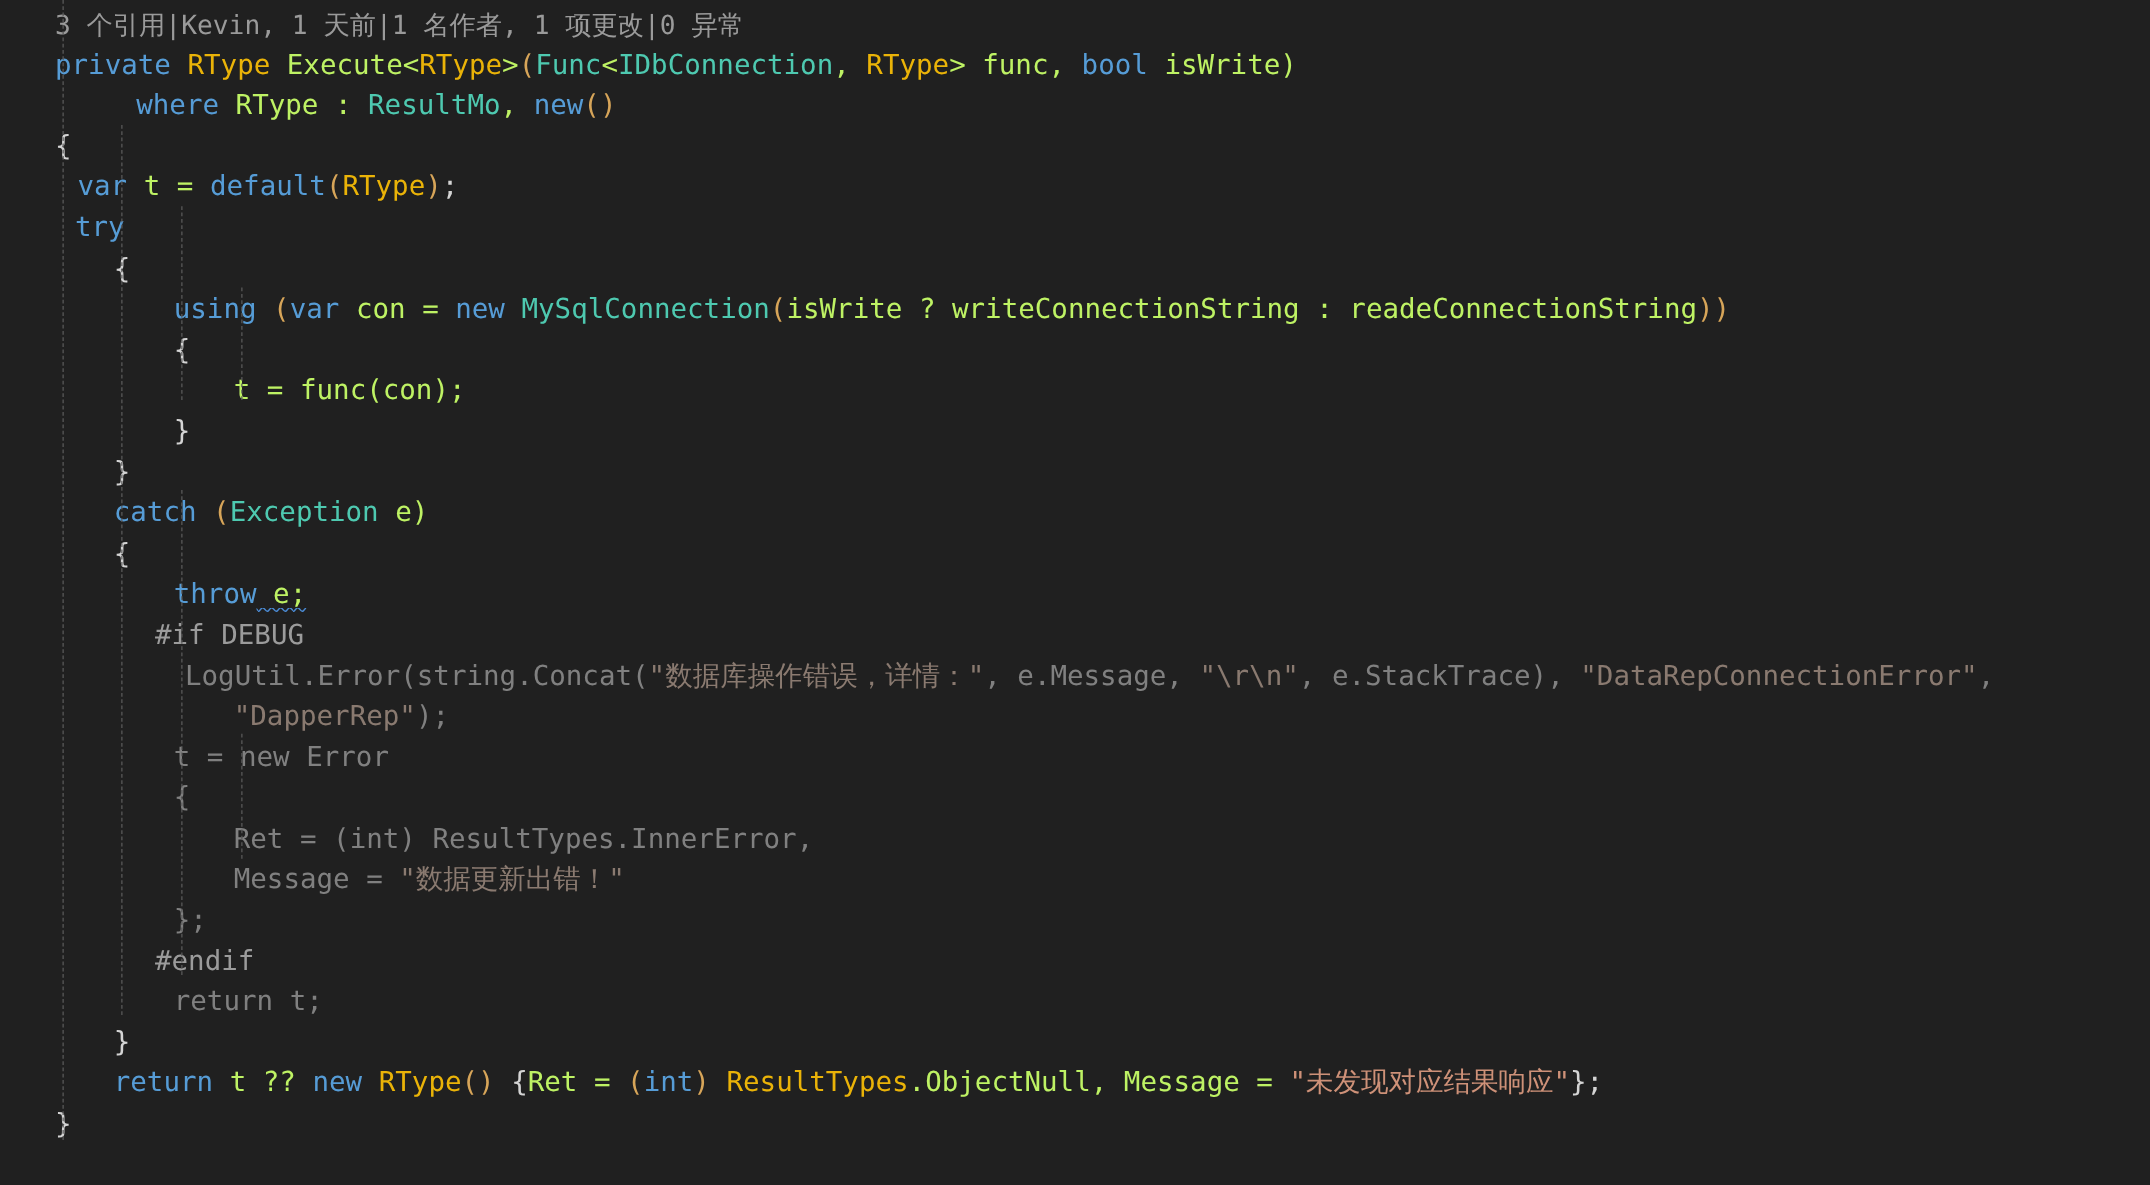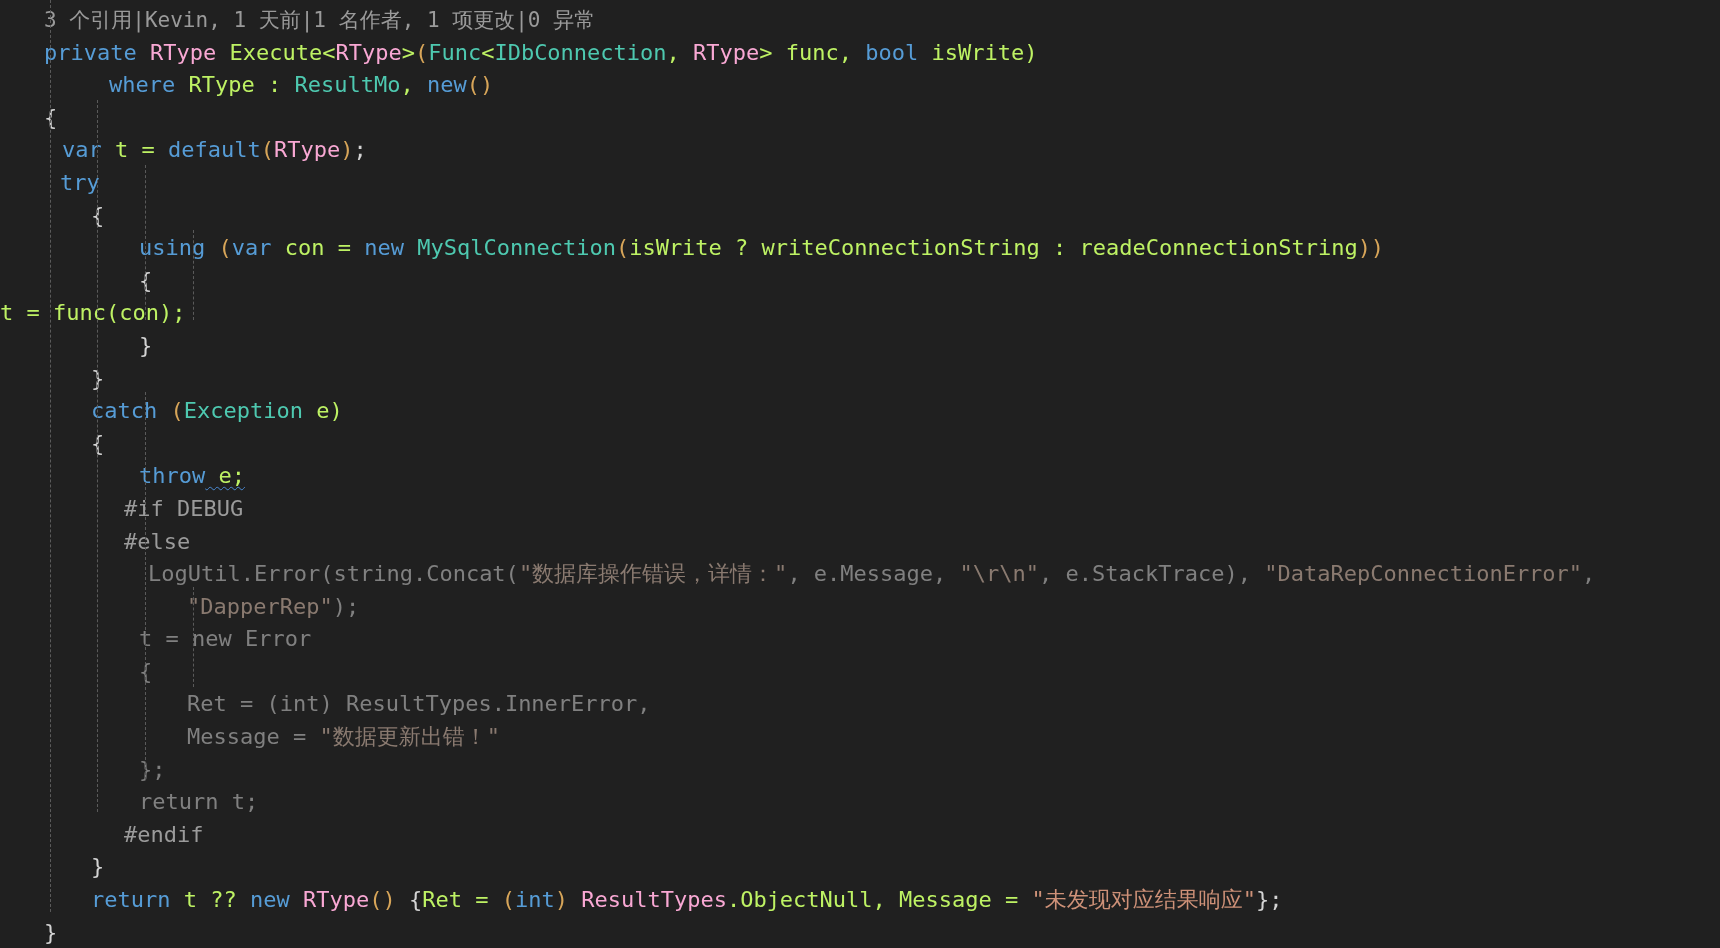--- a/index.html
+++ b/index.html
@@ -53,21 +53,21 @@
     pointer-events: none;
   }
 
   .codelens {
     color: #9a9a9a;
     font-size: 21px;
   }
 
   
   .kw      { color: #569cd6; }   
-  .type    { color: #f9a8d4; }   
+  .type    { color: #eab308; }   
   .cls     { color: #4ec9b0; }   
   .ident   { color: #bef264; }   
   .punc    { color: #d4d4d4; }
   .paren1  { color: #d7a559; }
   .str     { color: #ce9178; }   
   .pre     { color: #9b9b9b; }   
   .dim     { color: #808080; }   
   .dimstr  { color: #8a7a70; }   
   .brace   { color: #d4d4d4; }
 
@@ -104,53 +104,52 @@
     <div class="line" style="padding-left:62px;"><span class="kw">var</span><span class="ident"> t = </span><span class="kw">default</span><span class="paren1">(</span><span class="type">RType</span><span class="paren1">)</span><span class="punc">;</span></div>
 
     <div class="line" style="padding-left:60px;"><span class="kw">try</span></div>
 
     <div class="line" style="padding-left:91px;"><span class="brace">{</span></div>
 
     <div class="line" style="padding-left:139px;"><span class="kw">using</span><span class="paren1"> (</span><span class="kw">var</span><span class="ident"> con = </span><span class="kw">new</span><span class="ident"> </span><span class="cls">MySqlConnection</span><span class="paren1">(</span><span class="ident">isWrite ? writeConnectionString : readeConnectionString</span><span class="paren1">))</span></div>
 
     <div class="line" style="padding-left:139px;"><span class="brace">{</span></div>
 
-    <div class="line" style=""><span class="ident">t = func(con);</span></div>
+    <div class="line" style="padding-left:187px;"><span class="ident">t = func(con);</span></div>
 
     <div class="line" style="padding-left:139px;"><span class="brace">}</span></div>
 
     <div class="line" style="padding-left:91px;"><span class="brace">}</span></div>
 
     <div class="line" style="padding-left:91px;"><span class="kw">catch</span><span class="paren1"> (</span><span class="cls">Exception</span><span class="ident"> e)</span></div>
 
     <div class="line" style="padding-left:91px;"><span class="brace">{</span></div>
 
     <div class="line" style="padding-left:139px;"><span class="kw">throw</span><span class="ident squiggle"> e;</span></div>
 
     <div class="line" style="padding-left:124px;"><span class="pre">#if DEBUG</span></div>
 
-    <div class="line" style="padding-left:124px;"><span class="pre">#else</span></div>
 
     <div class="line" style="padding-left:148px;"><span class="dim">LogUtil.Error(string.Concat(</span><span class="dimstr">"数据库操作错误，详情："</span><span class="dim">, e.Message, </span><span class="dimstr">"\r\n"</span><span class="dim">, e.StackTrace), </span><span class="dimstr">"DataRepConnectionError"</span><span class="dim">,</span></div>
 
     <div class="line" style="padding-left:187px;"><span class="dimstr">"DapperRep"</span><span class="dim">);</span></div>
 
     <div class="line" style="padding-left:139px;"><span class="dim">t = new Error</span></div>
 
     <div class="line" style="padding-left:139px;"><span class="dim">{</span></div>
 
     <div class="line" style="padding-left:187px;"><span class="dim">Ret = (int) ResultTypes.InnerError,</span></div>
 
     <div class="line" style="padding-left:187px;"><span class="dim">Message = </span><span class="dimstr">"数据更新出错！"</span></div>
 
     <div class="line" style="padding-left:139px;"><span class="dim">};</span></div>
 
+    <div class="line" style="padding-left:124px;"><span class="pre">#endif</span></div>
+
     <div class="line" style="padding-left:139px;"><span class="dim">return t;</span></div>
-
-    <div class="line" style="padding-left:124px;"><span class="pre">#endif</span></div>
 
     <div class="line" style="padding-left:91px;"><span class="brace">}</span></div>
 
     <div class="line" style="padding-left:91px;"><span class="kw">return</span><span class="ident"> t ?? </span><span class="kw">new</span><span class="ident"> </span><span class="type">RType</span><span class="paren1">()</span><span class="brace"> {</span><span class="ident">Ret = </span><span class="paren1">(</span><span class="kw">int</span><span class="paren1">)</span><span class="type"> ResultTypes</span><span class="ident">.ObjectNull</span><span class="ident">, Message = </span><span class="str">"未发现对应结果响应"</span><span class="brace">};</span></div>
 
     <div class="line" style="padding-left:44px;"><span class="brace">}</span></div>
 
   </div>
 </div>
 

